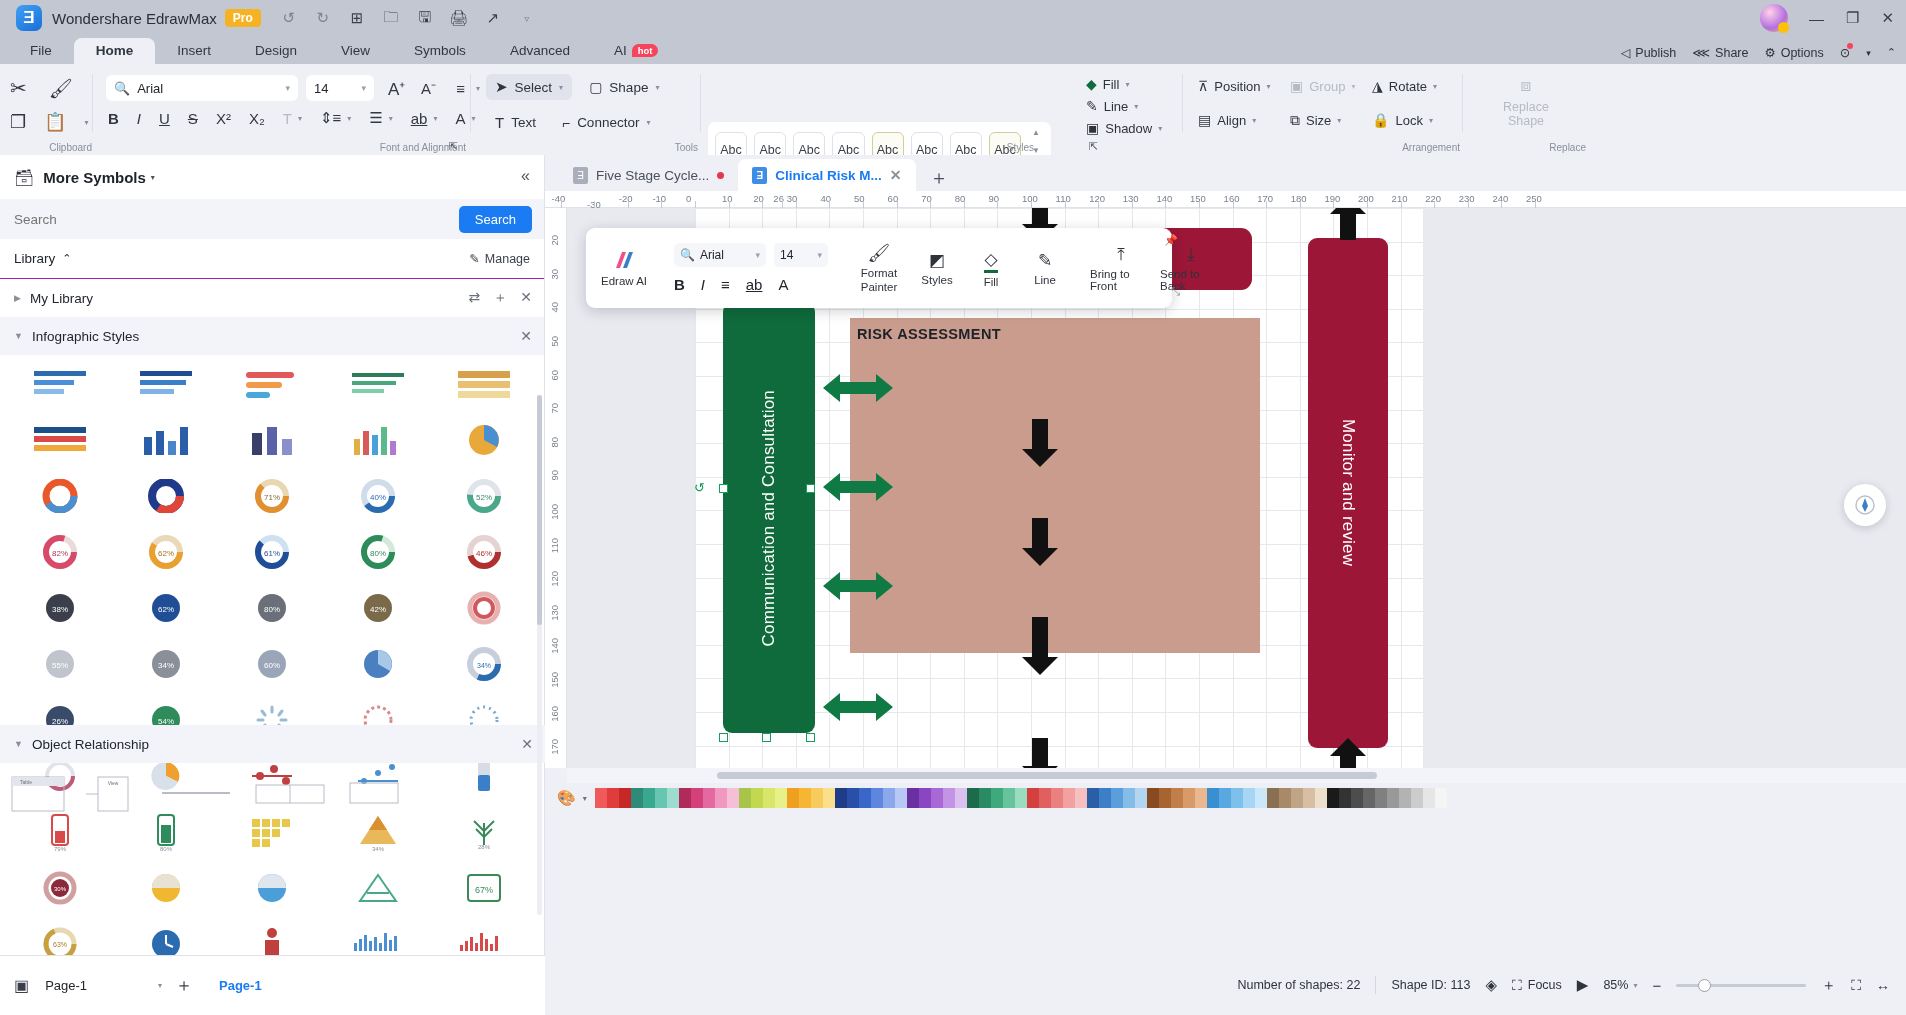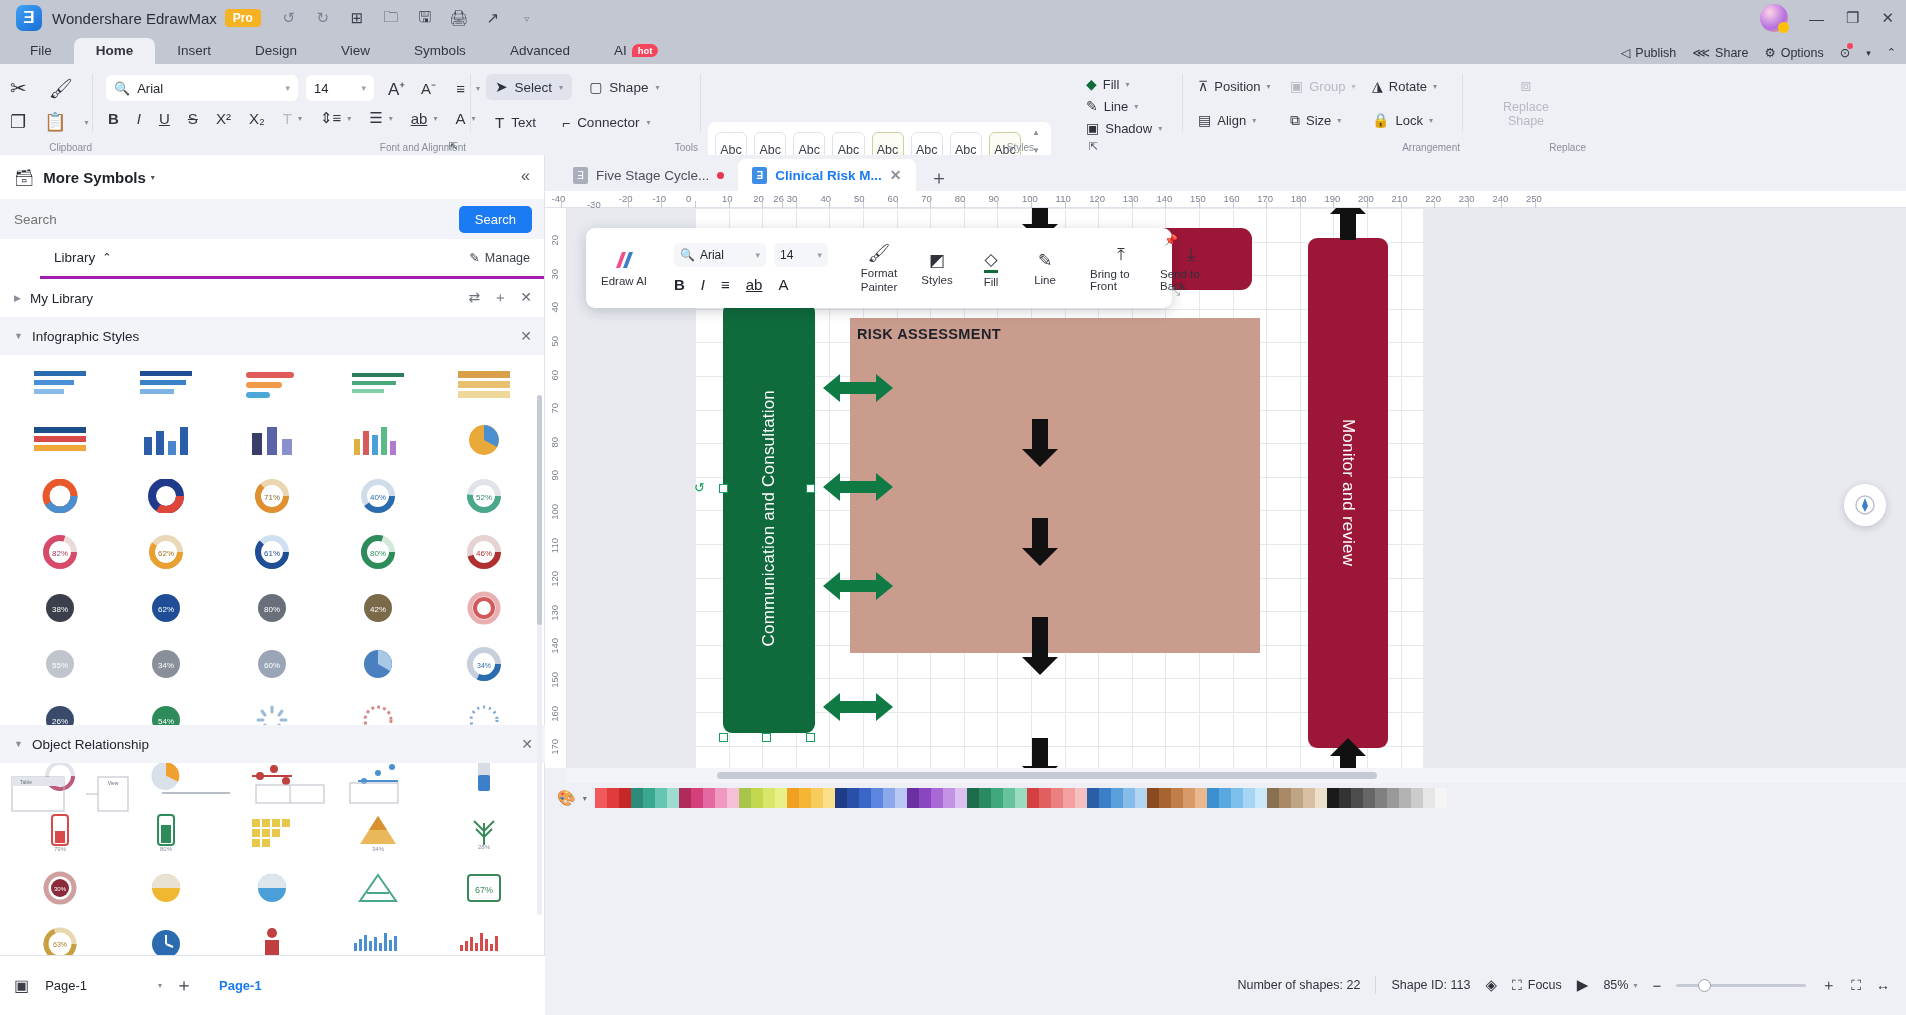--- a/index.html
+++ b/index.html
@@ -84,21 +84,21 @@
   .lp-head{ height:44px; display:flex;align-items:center; padding:0 14px; }
   .lp-title{ font-size:15px; font-weight:700; color:#1d2129; margin-left:9px; }
   .collapse{ position:absolute; right:14px; top:12px; color:#4d5360; font-size:16px; }
   .searchrow{ height:40px; margin:0 0 0 0; display:flex; align-items:center;
     background:#f2f4f9; position:relative; }
   .searchrow input{ flex:1; border:0; background:transparent; outline:none;
     font-size:13.5px; color:#333; padding-left:14px; font-family:inherit; }
   .searchbtn{ background:#1a7bf2; color:#fff; border:0; border-radius:5px;
     font-size:13px; padding:6px 16px; margin-right:12px; font-family:inherit; }
   .libhead{ height:40px; display:flex;align-items:center; padding:0 14px; font-size:13.5px;
-    border-bottom:3px solid #a21caf; position:relative;margin-left:40px; }
+    border-bottom:1px solid #a21caf; position:relative; }
   .manage{ position:absolute; right:14px; display:flex;align-items:center;gap:5px; font-size:12.5px; color:#3a3f4b; }
   .sect{ height:38px; display:flex;align-items:center; padding:0 14px; font-size:13.5px; position:relative; }
   .sect.shaded{ background:#f2f4f9; }
   .sect .tri{ font-size:9px; color:#8a8f9c; margin-right:9px; }
   .sect .acts{ position:absolute; right:12px; display:flex; gap:13px; color:#6a707d; font-size:14px; }
 
   .grid{ padding:8px 10px 0; display:grid; grid-template-columns:repeat(5,1fr);
     row-gap:14px; column-gap:6px; }
   .cell{ height:42px; display:flex;align-items:center;justify-content:center; position:relative; }
 

